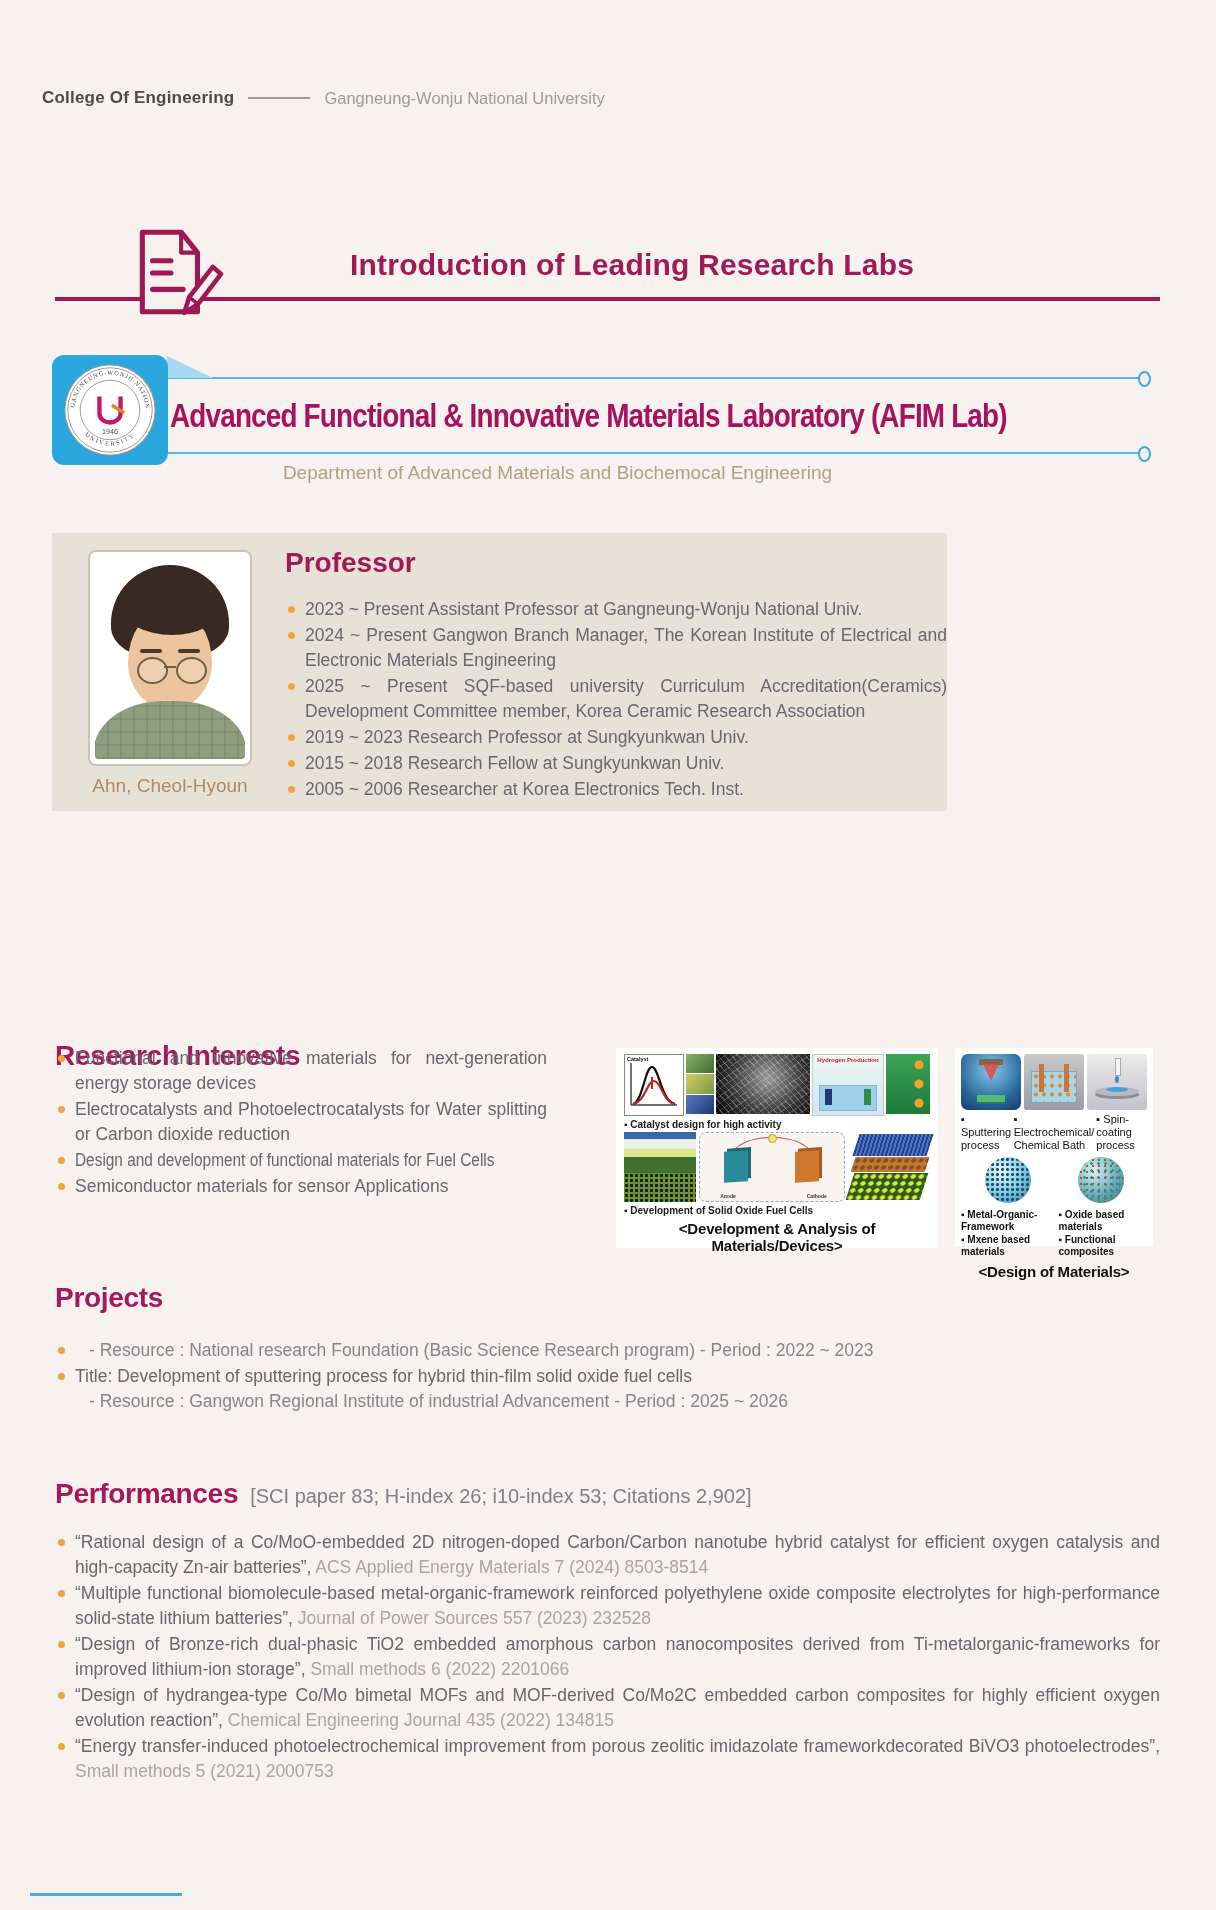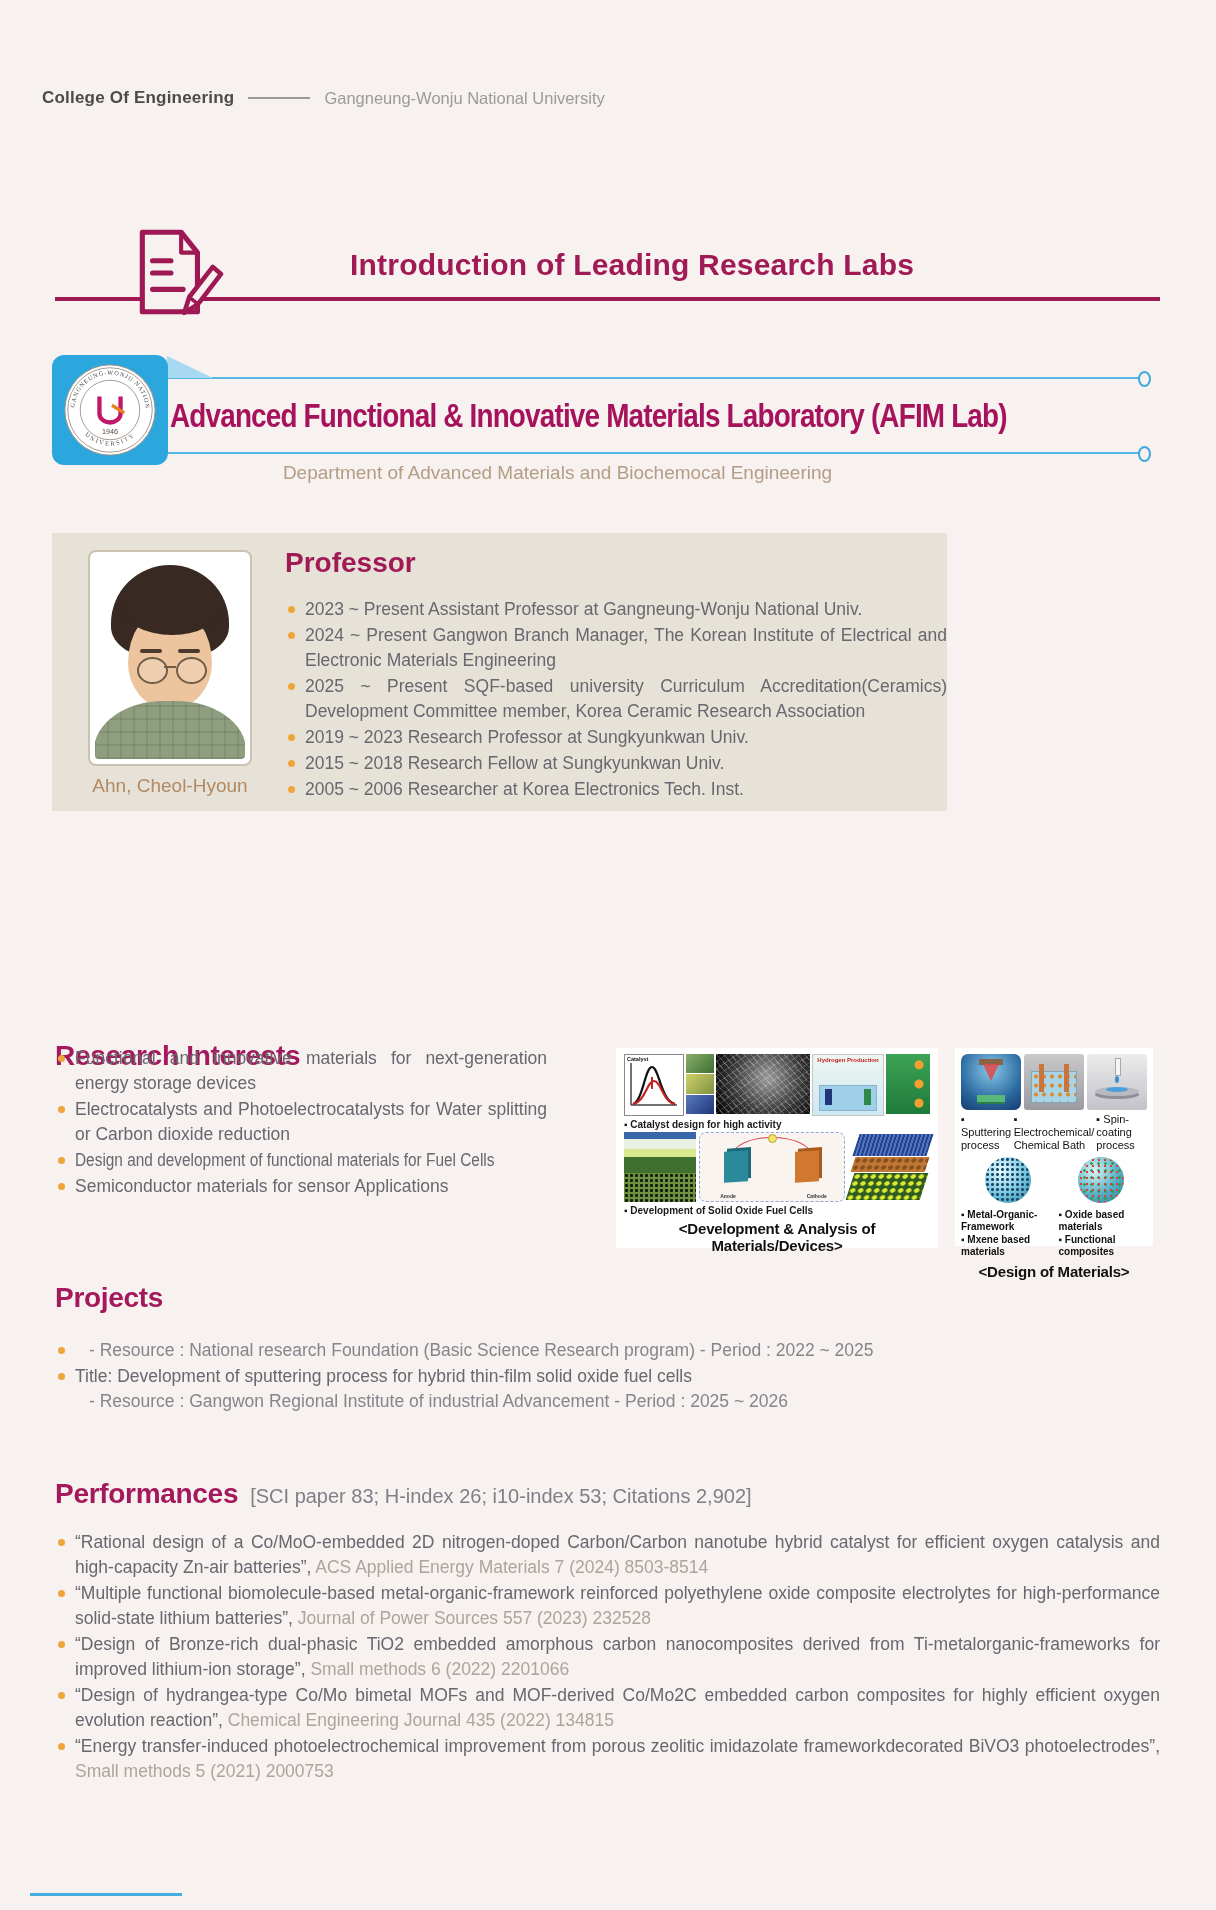--- a/index.html
+++ b/index.html
@@ -355,21 +355,21 @@
         <div class="m-lbl">Oxide based materials</div>
         <div class="m-lbl">Functional composites</div>
       </div>
     </div>
     <div class="f-cap">&lt;Design of Materials&gt;</div>
   </div>
 
   <div class="sec-h pj-h">Projects</div>
   <ul class="blist pj-list">
     <li>
-      <div class="pj-res">- Resource : National research Foundation (Basic Science Research program) - Period : 2022 ~ 2025</div>
+      <div class="pj-res">- Resource : National research Foundation (Basic Science Research program) - Period : 2022 ~ 2023</div>
     </li>
     <li>
       <div class="pj-title">Title: Development of sputtering process for hybrid thin-film solid oxide fuel cells</div>
       <div class="pj-res">- Resource : Gangwon Regional Institute of industrial Advancement - Period : 2025 ~ 2026</div>
     </li>
   </ul>
 
   <div class="pf-row">
     <span class="sec-inline">Performances</span>
     <span class="pf-stats">[SCI paper 83; H-index 26; i10-index 53; Citations 2,902]</span>

